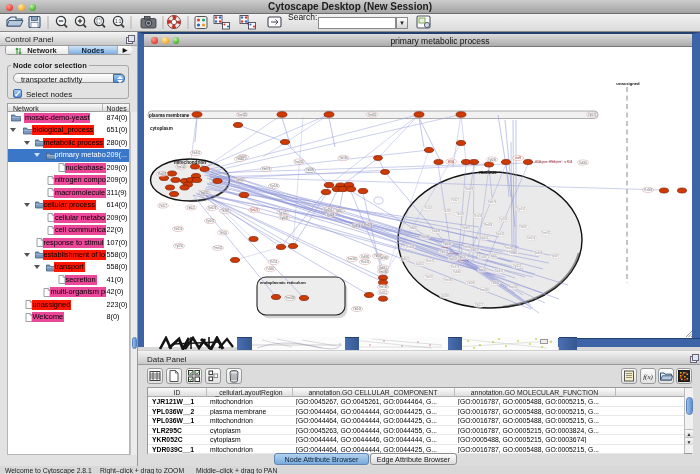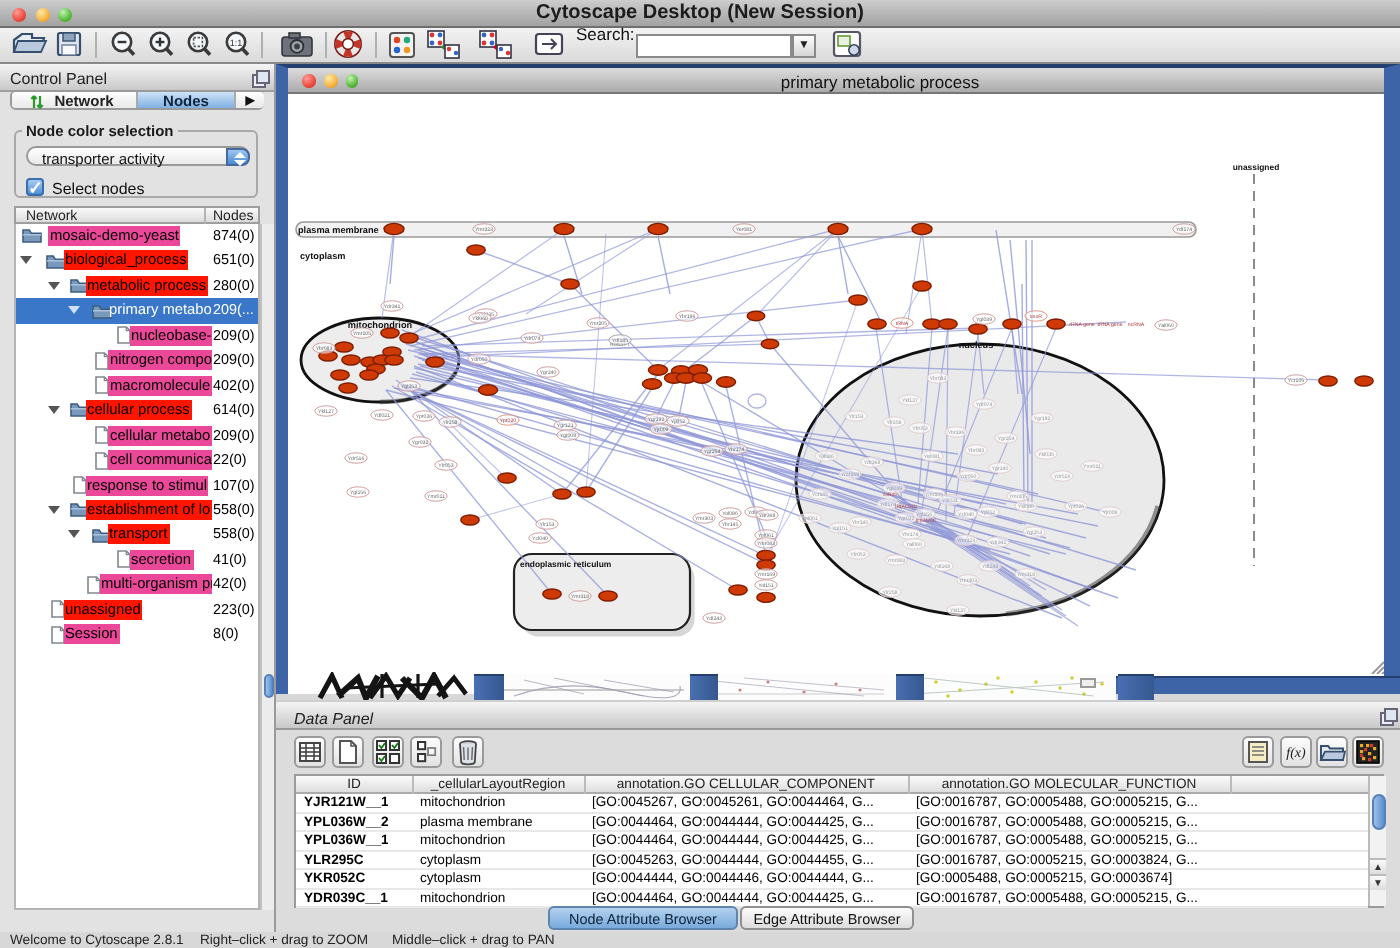--- a/index.html
+++ b/index.html
@@ -54,21 +54,21 @@
 #nettitle{position:absolute;left:0;top:0;width:548px;height:13px;background:linear-gradient(#dcdcdc,#ababab);border-bottom:1px solid #777;}
 #nettitle .t1{left:7px;top:3px;width:6.5px;height:6.5px;background:radial-gradient(circle at 35% 30%,#ff9d95,#ec4b3f 60%,#b93126);}
 #nettitle .t2{left:18px;top:3px;width:6.5px;height:6.5px;background:radial-gradient(circle at 35% 30%,#ffe9a8,#f6b43e 60%,#c98a1e);}
 #nettitle .t3{left:28.5px;top:3px;width:6.5px;height:6.5px;background:radial-gradient(circle at 35% 30%,#c4f2b4,#58bb3c 60%,#3d8f28);}
 #nettitle span{position:absolute;left:0;top:2px;width:592px;text-align:center;font-size:8.5px;color:#111;}
 
 .frag{position:absolute;}
 
 #dpanel{left:138px;top:350px;width:562px;height:116px;background:#dcdcdc;}
 #dphead{left:0;top:0;width:562px;height:15px;background:linear-gradient(#f4f4f4,#c8c8c8);border-bottom:1px solid #999;border-top:1px solid #cfcfcf;}
-#dphead span{position:absolute;left:9px;top:4px;font-size:8px;color:#222;font-style:italic;}
+#dphead span{position:absolute;left:9px;top:4px;font-size:8px;color:#222;}
 .dbtn{position:absolute;top:18px;width:16px;height:16px;background:linear-gradient(#fdfdfd,#e2e2e2);border:1px solid #9a9a9a;border-radius:3px;}
 #dtable{left:9px;top:37px;width:545px;height:67px;background:#fff;border:1px solid #9a9a9a;}
 #dthead{position:absolute;left:0;top:0;width:536px;height:9px;background:linear-gradient(#fbfbfb,#dedede);border-bottom:1px solid #aaa;}
 .dth{position:absolute;top:1px;font-size:6.8px;color:#222;text-align:center;}
 .dcol{position:absolute;top:0;width:1px;height:9px;background:#bbb;}
 .drow{position:absolute;left:0;width:536px;height:9.5px;font-size:6.8px;color:#000;}
 .drow div{position:absolute;top:1px;white-space:nowrap;overflow:hidden;}
 #dscroll{position:absolute;left:536px;top:0;width:9px;height:65px;background:#f2f2f2;border-left:1px solid #bbb;}
 #dthumb{position:absolute;left:1px;top:9px;width:7px;height:18px;border-radius:4px;background:linear-gradient(90deg,#9cc0ea,#5b8fd0);border:1px solid #5580b8;}
 .dsbtn{position:absolute;left:0px;width:8px;height:8px;background:linear-gradient(#fafafa,#ddd);border-top:1px solid #bbb;font-size:5px;text-align:center;line-height:8px;color:#333;}
@@ -255,21 +255,21 @@
           </svg>
           <div class="lbl g" style="left:46px;max-width:51.5px;overflow:hidden">nitrogen compo</div>
           <div class="cnt">209(0)</div>
         </div>
 <div class="trow" style="top:74.70px">
           <svg class="abs" style="left:39px;top:1.6px" width="8" height="9" viewBox="0 0 8 9">
             <path d="M1 0.5 L5.2 0.5 L7 2.3 L7 8.5 L1 8.5 Z" fill="#fff" stroke="#808890" stroke-width="0.8"></path>
             <path d="M5.2 0.5 L5.2 2.3 L7 2.3" fill="none" stroke="#808890" stroke-width="0.7"></path>
           </svg>
           <div class="lbl g" style="left:46px;max-width:51.5px;overflow:hidden">macromolecule</div>
-          <div class="cnt">402(0)</div>
+          <div class="cnt">311(9)</div>
         </div>
 <div class="trow" style="top:87.15px">
           <div class="arw" style="left:15.5px"></div>
           <svg class="abs" style="left:27px;top:2.3px" width="10" height="8" viewBox="0 0 10 8">
             <path d="M0.5 2 L0.5 7 L9.5 7 L9.5 2.6 L4.6 2.6 L3.6 1 L0.5 1 Z" fill="#7898bc" stroke="#3f5c80" stroke-width="0.8"></path>
             <path d="M0.5 3.4 L9.5 3.4" stroke="#a8c0d8" stroke-width="0.8"></path>
           </svg>
           <div class="lbl r" style="left:34.5px;max-width:63.0px;overflow:hidden">cellular process</div>
           <div class="cnt">614(0)</div>
         </div>
@@ -337,21 +337,21 @@
             <path d="M5.2 0.5 L5.2 2.3 L7 2.3" fill="none" stroke="#808890" stroke-width="0.7"></path>
           </svg>
           <div class="lbl r" style="left:23.5px;max-width:74.0px;overflow:hidden">unassigned</div>
           <div class="cnt">223(0)</div>
         </div>
 <div class="trow" style="top:199.20px">
           <svg class="abs" style="left:17px;top:1.6px" width="8" height="9" viewBox="0 0 8 9">
             <path d="M1 0.5 L5.2 0.5 L7 2.3 L7 8.5 L1 8.5 Z" fill="#fff" stroke="#808890" stroke-width="0.8"></path>
             <path d="M5.2 0.5 L5.2 2.3 L7 2.3" fill="none" stroke="#808890" stroke-width="0.7"></path>
           </svg>
-          <div class="lbl g" style="left:23.5px;max-width:74.0px;overflow:hidden">Session</div>
+          <div class="lbl g" style="left:23.5px;max-width:74.0px;overflow:hidden">Welcome</div>
           <div class="cnt">8(0)</div>
         </div>
 </div>
 <div class="abs" id="cpscroll">
         <div style="position:absolute;left:0.5px;top:225px;width:5px;height:12px;border-radius:3px;background:linear-gradient(90deg,#9cc0ea,#5b8fd0);border:1px solid #5580b8"></div>
       </div>
 </div>
 <div class="abs" id="netwin">
 <div id="nettitle">
         <div class="tl t1"></div>

